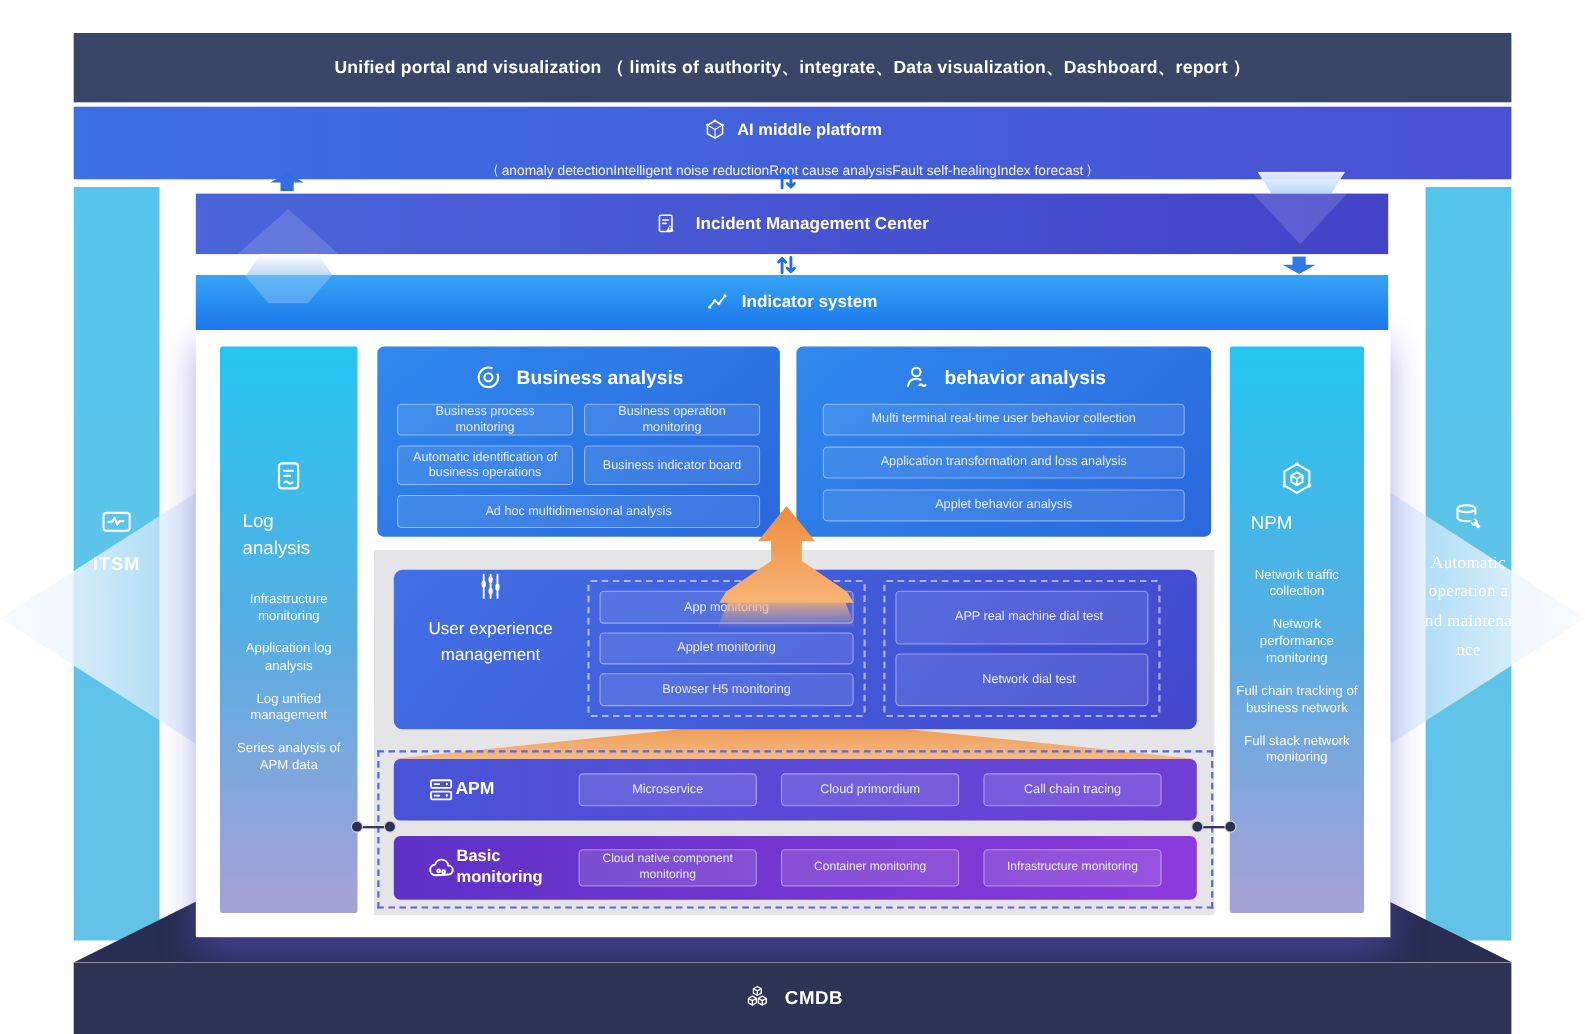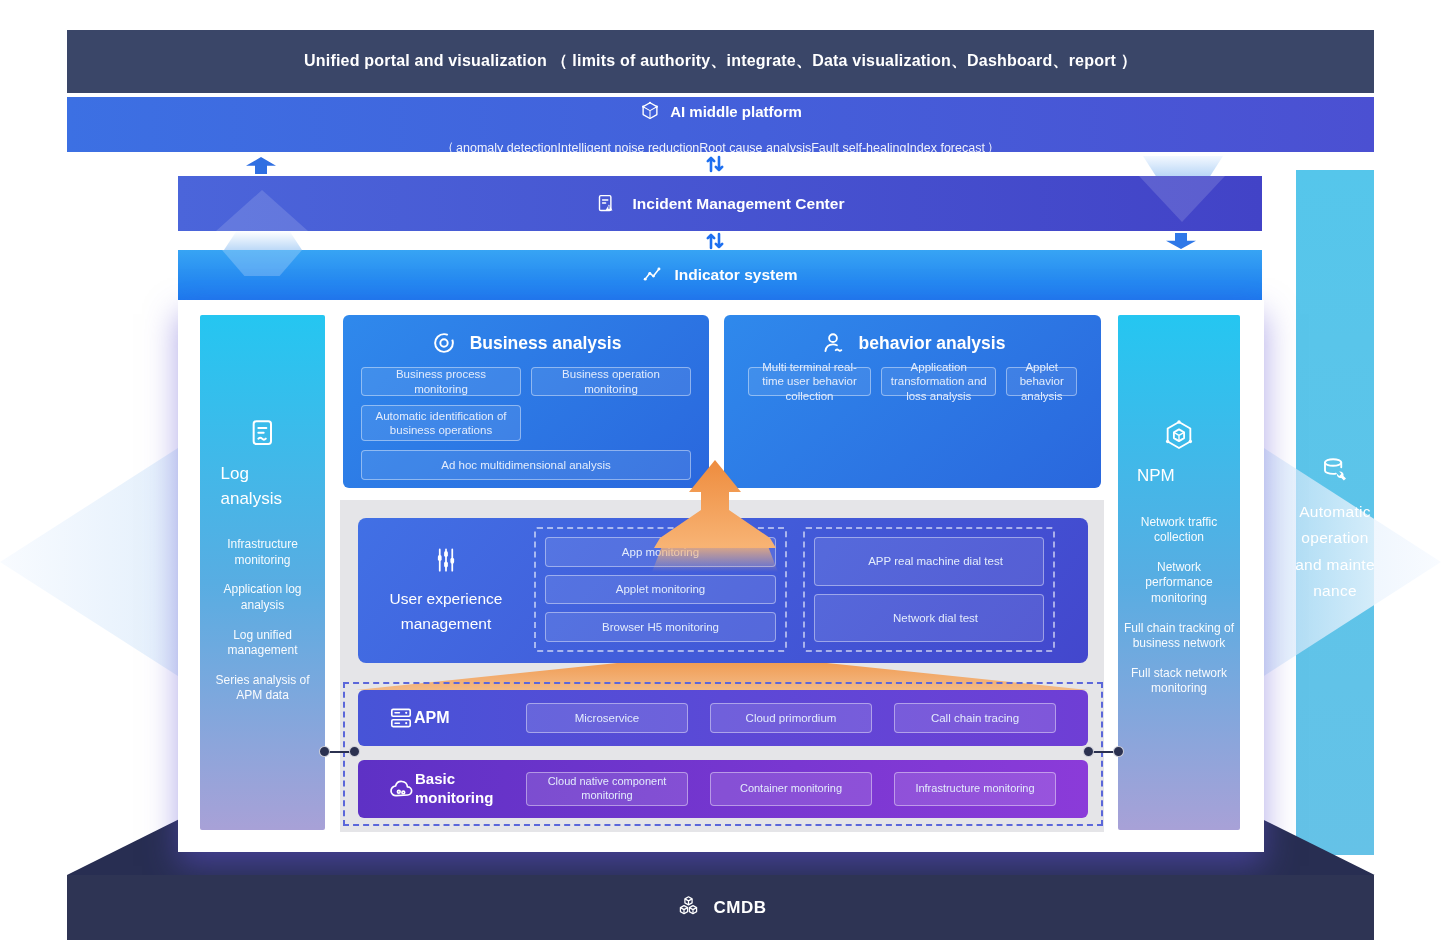--- a/index.html
+++ b/index.html
@@ -5,22 +5,22 @@
   html,body{margin:0;padding:0;background:#fff;}
   .canvas{position:relative;width:1441px;height:940px;background:#ffffff;overflow:hidden;
           font-family:"Liberation Sans","DejaVu Sans",sans-serif;}
   .abs{position:absolute;}
   .bar{display:flex;align-items:center;justify-content:center;color:#fff;}
   .icon{display:inline-flex;align-items:center;justify-content:center;flex:0 0 auto;}
 
   
   .top-bar{left:67px;top:30px;width:1307px;height:63px;background:#3a4668;
            font-size:16px;font-weight:bold;letter-spacing:.2px;}
-  .ai-bar{left:67px;top:97px;width:1307px;height:55px;background:linear-gradient(90deg,#3c70e3,#4b50d2);
-          flex-direction:column;justify-content:center;padding-top:7px;box-sizing:border-box;gap:12px;}
+  .ai-bar{left:67px;top:97px;width:1307px;height:66px;background:linear-gradient(90deg,#3c70e3,#4b50d2);
+          flex-direction:column;justify-content:flex-end;padding-top:7px;box-sizing:border-box;gap:12px;}
   .ai-title-row{display:flex;align-items:center;gap:9px;font-size:15px;font-weight:bold;}
   .ai-caps{display:flex;align-items:center;margin-top:5px;font-size:12.5px;color:rgba(255,255,255,.92);}
   .ai-caps span{margin:0 0;}
   .ai-caps .paren{margin:0 2px;}
   .incident-bar{left:178px;top:176px;width:1084px;height:55px;
                 background:linear-gradient(90deg,#4b65da,#4243c7);font-size:15.5px;font-weight:600;gap:16px;}
   .indicator-bar{left:178px;top:250px;width:1084px;height:50px;
                  background:linear-gradient(180deg,#37a4f4,#1b79ef);font-size:15.5px;font-weight:600;gap:10px;}
 
   
@@ -37,21 +37,21 @@
   .ghost-tri-down{left:1139px;top:176px;width:86px;height:46px;background:rgba(255,255,255,.14);
      clip-path:polygon(0 0,100% 0,50% 100%);}
   .ghost-trap-tail{left:222px;top:250px;width:80px;height:26px;background:rgba(255,255,255,.22);
      clip-path:polygon(0 0,100% 0,72% 100%,28% 100%);}
   .updown-1{left:702px;top:155px;}
   .updown-2{left:702px;top:232px;}
 
   
   .side-col{width:78px;height:685px;top:170px;background:linear-gradient(180deg,#55c6eb,#65c2e7);}
   .itsm-col{left:67px;}
-  .auto-col{left:1296px;}
+  .auto-col{left:1296px;font-family:Liberation Serif, serif;}
   .side-arrow{z-index:1;}
   .left-flow-arrow{left:0;top:430px;width:206px;height:264px;
      background:linear-gradient(90deg,rgba(248,251,255,.96),rgba(198,223,248,.55));
      clip-path:polygon(100% 0,100% 100%,0 50%);}
   .right-flow-arrow{left:1236px;top:430px;width:205px;height:264px;
      background:linear-gradient(270deg,rgba(248,251,255,.96),rgba(198,223,248,.55));
      clip-path:polygon(0 0,100% 50%,0 100%);}
   .side-inner{position:relative;z-index:2;display:flex;flex-direction:column;align-items:center;color:#fff;}
   .itsm-inner{padding-top:290px;}
   .auto-inner{padding-top:285px;}
@@ -83,30 +83,30 @@
   .panel-title-row{display:flex;align-items:center;justify-content:center;gap:13px;
      font-size:17.5px;font-weight:bold;margin-top:13px;height:30px;}
   .biz-panel{left:343px;top:315px;width:366px;height:173px;}
   .beh-panel{left:724px;top:315px;width:377px;height:173px;}
   .chip{display:flex;align-items:center;justify-content:center;text-align:center;box-sizing:border-box;
      background:rgba(255,255,255,.09);border:1px solid rgba(255,255,255,.42);border-radius:4px;
      color:#e3ecfc;font-size:11.5px;line-height:1.25;padding:2px 6px;}
   .biz-grid{position:absolute;left:18px;right:18px;top:52px;display:grid;
      grid-template-columns:1fr 1fr;grid-template-rows:29px 36px 30px;gap:9px 10px;}
   .span2{grid-column:1/3;}
-  .beh-grid{position:absolute;left:24px;right:24px;top:52px;display:flex;flex-direction:row;gap:10px;}
+  .beh-grid{position:absolute;left:24px;right:24px;top:52px;display:flex;flex-direction:column;gap:10px;}
   .beh-grid .chip{height:29px;}
 
   .gray-backdrop{left:340px;top:500px;width:764px;height:332px;background:#e5e5e8;z-index:4;}
 
   
   .uem-panel{left:358px;top:518px;width:730px;height:145px;border-radius:8px;
      background:linear-gradient(130deg,#4170e5,#4347cd);}
   .uem-head{position:absolute;left:0;top:0;width:176px;height:100%;display:flex;flex-direction:column;
-     align-items:center;justify-content:center;gap:12px;}
+     align-items:center;justify-content:flex-start;gap:12px;}
   .uem-title{width:150px;text-align:center;font-size:15.5px;font-weight:500;line-height:1.55;color:#fff;}
   .dash-group{position:absolute;top:9px;height:125px;border:2px dashed rgba(255,255,255,.55);
      border-radius:3px;box-sizing:border-box;padding:8px 9px;display:flex;flex-direction:column;gap:8px;}
   .dash-left{left:176px;width:253px;}
   .dash-right{left:445px;width:252px;}
   .dash-left .chip{height:31px;background:rgba(255,255,255,.10);}
   .dash-right .chip{flex:1;background:rgba(255,255,255,.10);padding-left:19px;}
 
   
   .dashed-rect{left:343px;top:682px;width:760px;height:144px;border:2px dashed #5b67da;
@@ -132,20 +132,31 @@
   
   .conn-line{height:2px;width:30px;background:#2b3150;top:751px;z-index:7;}
   .conn-dot{width:11px;height:11px;border-radius:50%;background:#2b3150;top:746px;z-index:7;
      border:1px solid rgba(240,240,245,.8);box-sizing:border-box;}
 </style>
 </head>
 <body>
 
 <div class="canvas">
 
+  <div class="abs side-col itsm-col">
+    <div class="side-inner itsm-inner">
+      <span class="icon">
+        <svg width="30" height="30" viewBox="0 0 24 24" fill="none" stroke="#fff" stroke-width="1.5" stroke-linecap="round" stroke-linejoin="round">
+          <rect x="2.5" y="5" width="19" height="13" rx="2"></rect>
+          <path d="M6 11.5h3l1.5-3 2 5 1.5-2.5h3"></path>
+        </svg>
+      </span>
+      <div class="side-label">ITSM</div>
+    </div>
+  </div>
   <div class="abs side-col auto-col">
     <div class="side-inner auto-inner">
       <span class="icon">
         <svg width="30" height="30" viewBox="0 0 24 24" fill="none" stroke="#fff" stroke-width="1.5" stroke-linecap="round" stroke-linejoin="round">
           <ellipse cx="10.5" cy="6" rx="6.5" ry="2.6"></ellipse>
           <path d="M4 6v6.5c0 1.4 2.9 2.6 6.5 2.6.8 0 1.5-.05 2.2-.16M17 6v3.8"></path>
           <path d="M15.3 13.2a2.9 2.9 0 0 1 3.5 3.5l2 2-1.7 1.7-2-2a2.9 2.9 0 0 1-3.5-3.5l1.8 1.8 1.7-1.7z" fill="#fff" stroke="none"></path>
         </svg>
       </span>
       <div class="side-label auto-label">Automatic operation and maintenance</div>
@@ -277,20 +288,21 @@
           <circle cx="12" cy="12" r="8.2" stroke-dasharray="42 6"></circle>
           <circle cx="12" cy="12" r="3.4"></circle>
         </svg>
       </span>
       <span>Business analysis</span>
     </div>
     <div class="biz-grid">
       <div class="chip">Business process monitoring</div>
       <div class="chip">Business operation monitoring</div>
       <div class="chip">Automatic identification of business operations</div>
+      <div class="chip">Business indicator board</div>
       <div class="chip span2">Ad hoc multidimensional analysis</div>
     </div>
   </div>
 
   <div class="abs panel beh-panel">
     <div class="panel-title-row">
       <span class="icon">
         <svg width="26" height="26" viewBox="0 0 24 24" fill="none" stroke="#fff" stroke-width="1.7" stroke-linecap="round">
           <circle cx="12" cy="7.5" r="3.6"></circle>
           <path d="M5 19.5c.5-4.2 3.4-6.3 7-6.3 1.3 0 2.5.3 3.6.9"></path>

